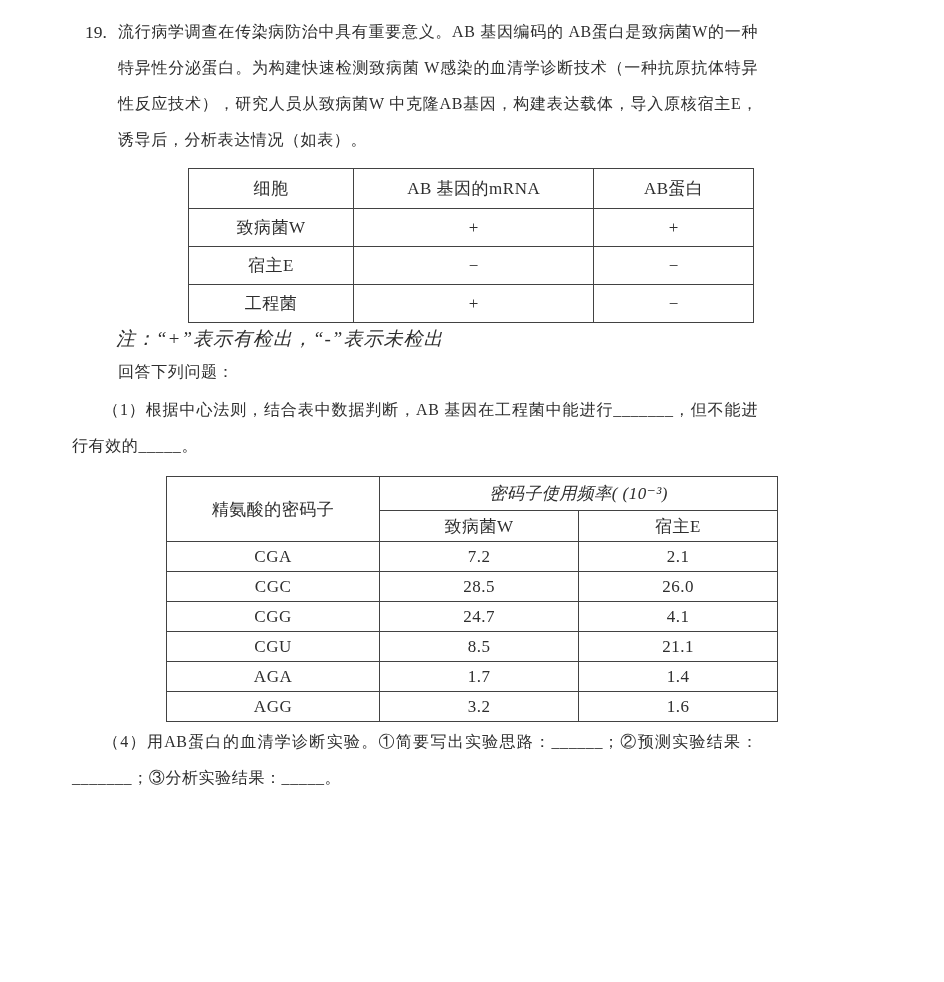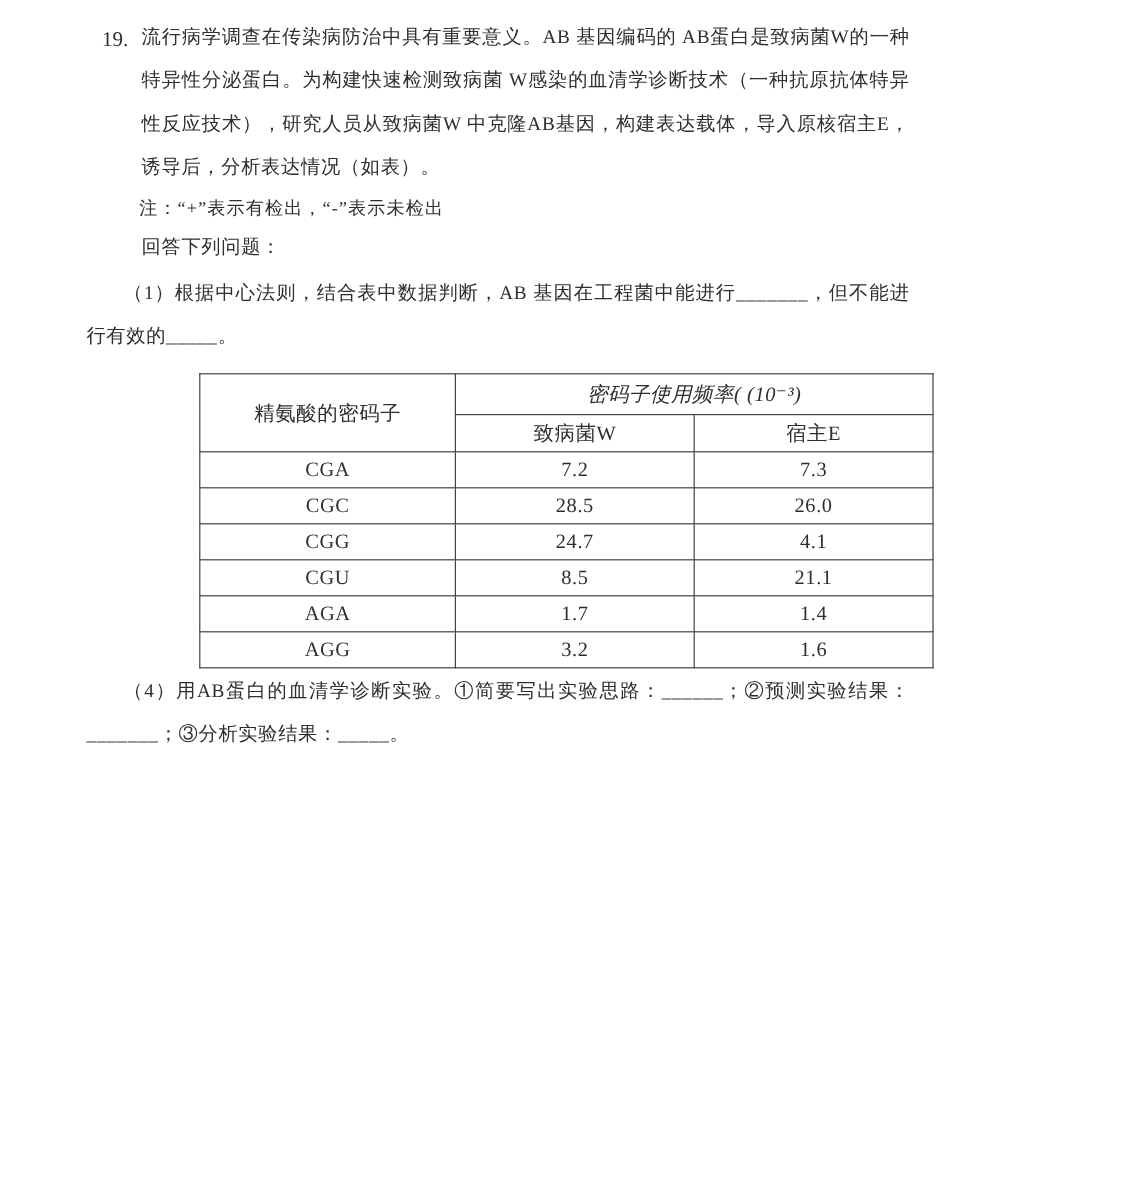--- a/index.html
+++ b/index.html
@@ -62,21 +62,22 @@
     width: 566px;
     margin: 10px 0 0 116px;
   }
   .expr-table td { height: 37px; }
   .expr-table .c0 { width: 29%; }
   .expr-table .c1 { width: 43%; }
   .expr-table .c2 { width: 28%; }
   .expr-table tr.hdr td { height: 39px; }
   .table-note {
     margin: 5px 0 0 44px;
-    font-size: 15px;
+    font-size: 19px;
+    font-style: italic;
     letter-spacing: 1px;
     line-height: 22px;
   }
   .codon-table {
     width: 612px;
     margin: 12px 0 0 94px;
   }
   .codon-table td { height: 29px; }
   .codon-table .c0 { width: 33.4%; }
   .codon-table .c1 { width: 33.3%; }
@@ -88,20 +89,44 @@
 </head>
 <body>
 
 <div class="page">
 
   <div class="stem-wrap">
     <span class="stem-number">19.</span>
     <p>流行病学调查在传染病防治中具有重要意义。AB 基因编码的 AB蛋白是致病菌W的一种特异性分泌蛋白。为构建快速检测致病菌 W感染的血清学诊断技术（一种抗原抗体特异性反应技术），研究人员从致病菌W 中克隆AB基因，构建表达载体，导入原核宿主E，诱导后，分析表达情况（如表）。</p>
   </div>
 
+  <table class="expr-table">
+    <tbody>
+      <tr class="hdr">
+        <td class="c0">细胞</td>
+        <td class="c1">AB 基因的mRNA</td>
+        <td class="c2">AB蛋白</td>
+      </tr>
+      <tr>
+        <td class="c0">致病菌W</td>
+        <td class="c1">+</td>
+        <td class="c2">+</td>
+      </tr>
+      <tr>
+        <td class="c0">宿主E</td>
+        <td class="c1">−</td>
+        <td class="c2">−</td>
+      </tr>
+      <tr>
+        <td class="c0">工程菌</td>
+        <td class="c1">+</td>
+        <td class="c2">−</td>
+      </tr>
+    </tbody>
+  </table>
 
   <p class="table-note">注：“+”表示有检出，“-”表示未检出</p>
 
   <p class="prompt-line">回答下列问题：</p>
 
   <p class="part-para">（1）根据中心法则，结合表中数据判断，AB 基因在工程菌中能进行_______，但不能进行有效的_____。</p>
 
 
   <table class="codon-table">
     <tbody>
@@ -109,21 +134,21 @@
         <td class="c0" rowspan="2">精氨酸的密码子</td>
         <td class="group-hdr" colspan="2">密码子使用频率( (10⁻³)</td>
       </tr>
       <tr>
         <td class="c1 sub-hdr">致病菌W</td>
         <td class="c2 sub-hdr">宿主E</td>
       </tr>
       <tr>
         <td class="c0">CGA</td>
         <td class="c1">7.2</td>
-        <td class="c2">7.3</td>
+        <td class="c2">2.1</td>
       </tr>
       <tr>
         <td class="c0">CGC</td>
         <td class="c1">28.5</td>
         <td class="c2">26.0</td>
       </tr>
       <tr>
         <td class="c0">CGG</td>
         <td class="c1">24.7</td>
         <td class="c2">4.1</td>

